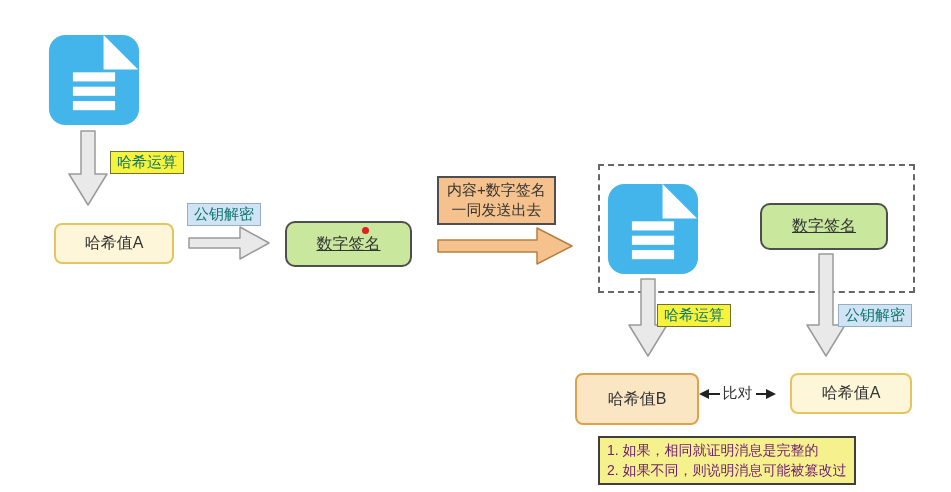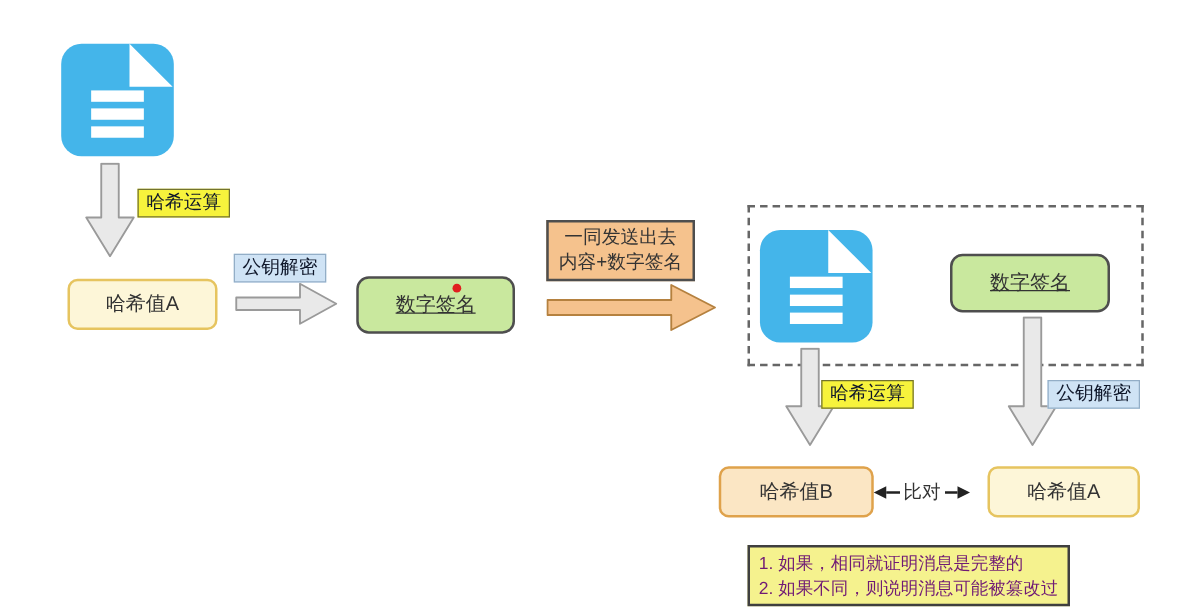--- a/index.html
+++ b/index.html
@@ -12,21 +12,21 @@
   .box{
     display:flex;align-items:center;justify-content:center;
     font-size:16px;color:#333;box-sizing:border-box;
   }
   .box-cream{background:#fdf6d8;border:2px solid #e6c45f;border-radius:8px;margin-left:14px;}
   .box-green{background:#c9e89e;border:2px solid #4e4e4e;border-radius:10px;text-decoration:underline;}
   .box-peach{background:#fbe6c4;border:2px solid #dfa24b;border-radius:8px;}
   
   .tag{
     display:inline-block;font-size:15px;line-height:1.25;padding:1px 6px;
-    color:#0f172a;box-sizing:border-box;white-space:nowrap;z-index:3;
+    color:#0f766e;box-sizing:border-box;white-space:nowrap;z-index:3;
   }
   .tag-yellow{background:#f7f33c;border:1px solid #72722e;}
   .tag-blue{background:#cfe3f5;border:1px solid #93aec7;}
   .tag-orange{
     background:#f5c28d;border:2px solid #4e4e4e;font-size:15px;line-height:1.35;
     padding:2px 8px;text-align:center;white-space:nowrap;
   }
   .note{
     background:#f5f28e;border:2px solid #3f3f3f;font-size:14px;line-height:1.45;
     padding:2px 7px;color:#701a75;white-space:nowrap;
@@ -72,22 +72,22 @@
     <polygon points="1,12 52,12 52,1 81,17 52,33 52,22 1,22" fill="#e9e9e9" stroke="#9a9a9a" stroke-width="1.5" stroke-linejoin="round"></polygon>
   </svg>
 
   <div class="abs box box-green" style="left:285px;top:221px;width:127px;height:46px;">
     <span>数字签名</span>
   </div>
 
   <div class="abs red-dot" style="left:362px;top:227px;"></div>
 
   <div class="abs tag-orange" style="left:437px;top:176px;">
+    <div>内容+数字签名</div>
     <div>一同发送出去</div>
-    <div>内容+数字签名</div>
   </div>
 
   <svg class="abs arrow-svg" style="left:437px;top:227px;" width="136" height="38" viewBox="0 0 136 38">
     <polygon points="1,13 100,13 100,1 135,19 100,37 100,25 1,25" fill="#f5c28d" stroke="#b5813f" stroke-width="1.5" stroke-linejoin="round"></polygon>
   </svg>
 
   <div class="abs dashed-frame" style="left:598px;top:164px;width:317px;height:129px;"></div>
 
   <svg class="abs" style="left:607px;top:182px;" width="92" height="94" viewBox="0 0 96 96">
     <rect x="1" y="1" width="94" height="94" rx="17" fill="#44b5ea"></rect>
@@ -106,21 +106,21 @@
   </svg>
 
   <span class="abs tag tag-yellow" style="left:657px;top:304px;">哈希运算</span>
 
   <svg class="abs arrow-svg" style="left:806px;top:253px;" width="40" height="104" viewBox="0 0 40 104">
     <polygon points="13,1 27,1 27,72 39,72 20,103 1,72 13,72" fill="#e9e9e9" stroke="#9a9a9a" stroke-width="1.5" stroke-linejoin="round"></polygon>
   </svg>
 
   <span class="abs tag tag-blue" style="left:838px;top:304px;">公钥解密</span>
 
-  <div class="abs box box-peach" style="left:575px;top:373px;width:124px;height:41px;">
+  <div class="abs box box-peach" style="left:575px;top:373px;width:124px;height:52px;">
     <span>哈希值B</span>
   </div>
 
   <div class="abs compare" style="left:699px;top:383px;width:77px;height:21px;">
     <span class="tri-left"></span>
     <span class="line"></span>
     <span class="cmp-text">比对</span>
     <span class="line"></span>
     <span class="tri-right"></span>
   </div>

